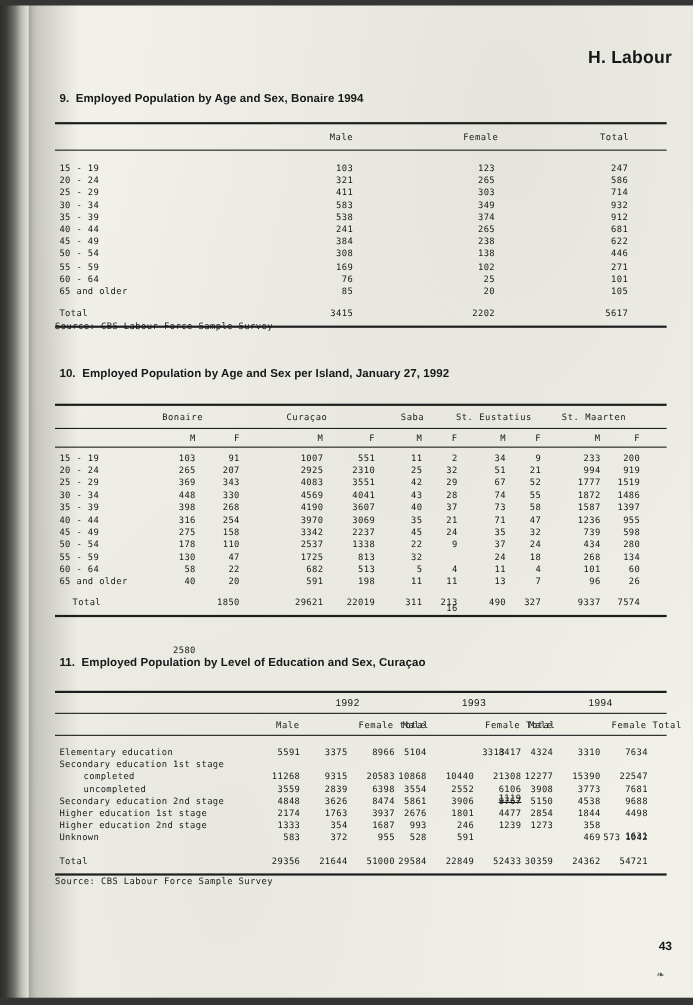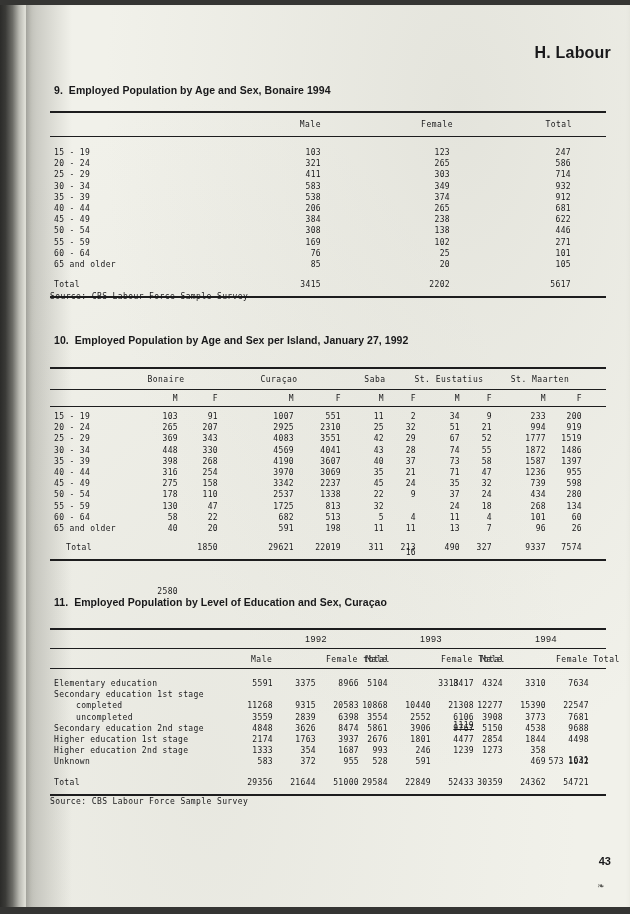--- a/index.html
+++ b/index.html
@@ -172,21 +172,21 @@
         <div class="c r" style="top: 170.4px; left: 435px; width: 110px;">714</div>
         <div class="c" style="top: 181.6px; left: 28px;">30 - 34</div>
         <div class="c r" style="top: 181.6px; left: 185px; width: 110px;">583</div>
         <div class="c r" style="top: 181.6px; left: 314px; width: 110px;">349</div>
         <div class="c r" style="top: 181.6px; left: 435px; width: 110px;">932</div>
         <div class="c" style="top: 192.8px; left: 28px;">35 - 39</div>
         <div class="c r" style="top: 192.8px; left: 185px; width: 110px;">538</div>
         <div class="c r" style="top: 192.8px; left: 314px; width: 110px;">374</div>
         <div class="c r" style="top: 192.8px; left: 435px; width: 110px;">912</div>
         <div class="c" style="top: 204px; left: 28px;">40 - 44</div>
-        <div class="c r" style="top: 204px; left: 185px; width: 110px;">206</div>
+        <div class="c r" style="top: 204px; left: 185px; width: 110px;">241</div>
         <div class="c r" style="top: 204px; left: 314px; width: 110px;">265</div>
         <div class="c r" style="top: 204px; left: 435px; width: 110px;">681</div>
         <div class="c" style="top: 215.2px; left: 28px;">45 - 49</div>
         <div class="c r" style="top: 215.2px; left: 185px; width: 110px;">384</div>
         <div class="c r" style="top: 215.2px; left: 314px; width: 110px;">238</div>
         <div class="c r" style="top: 215.2px; left: 435px; width: 110px;">622</div>
         <div class="c" style="top: 226.4px; left: 28px;">50 - 54</div>
         <div class="c r" style="top: 226.4px; left: 185px; width: 110px;">308</div>
         <div class="c r" style="top: 226.4px; left: 314px; width: 110px;">138</div>
         <div class="c r" style="top: 226.4px; left: 435px; width: 110px;">446</div>

